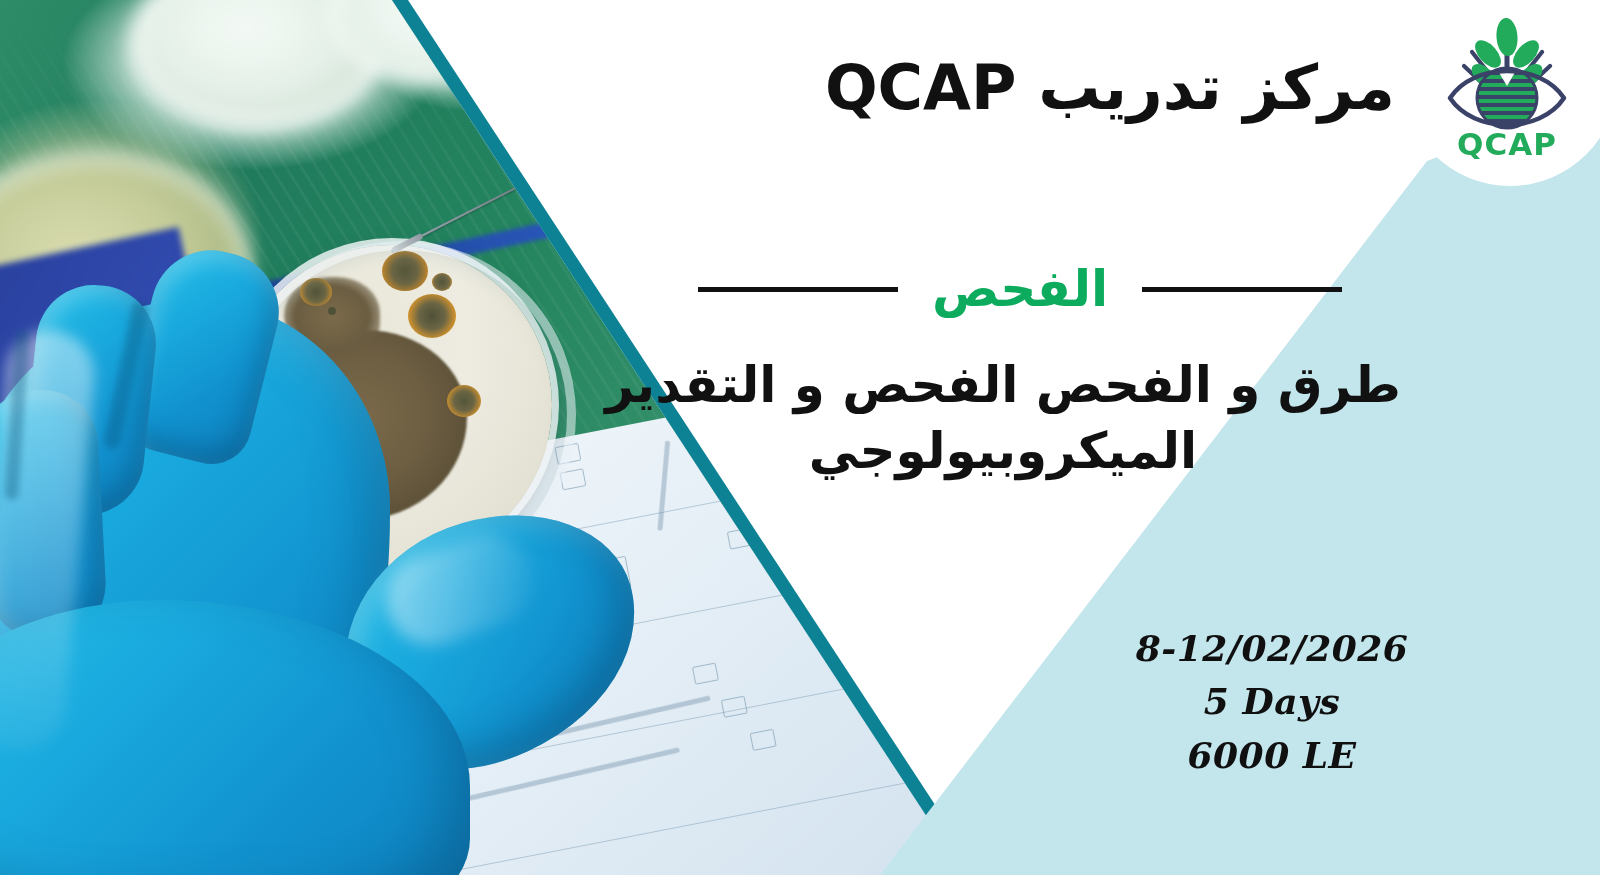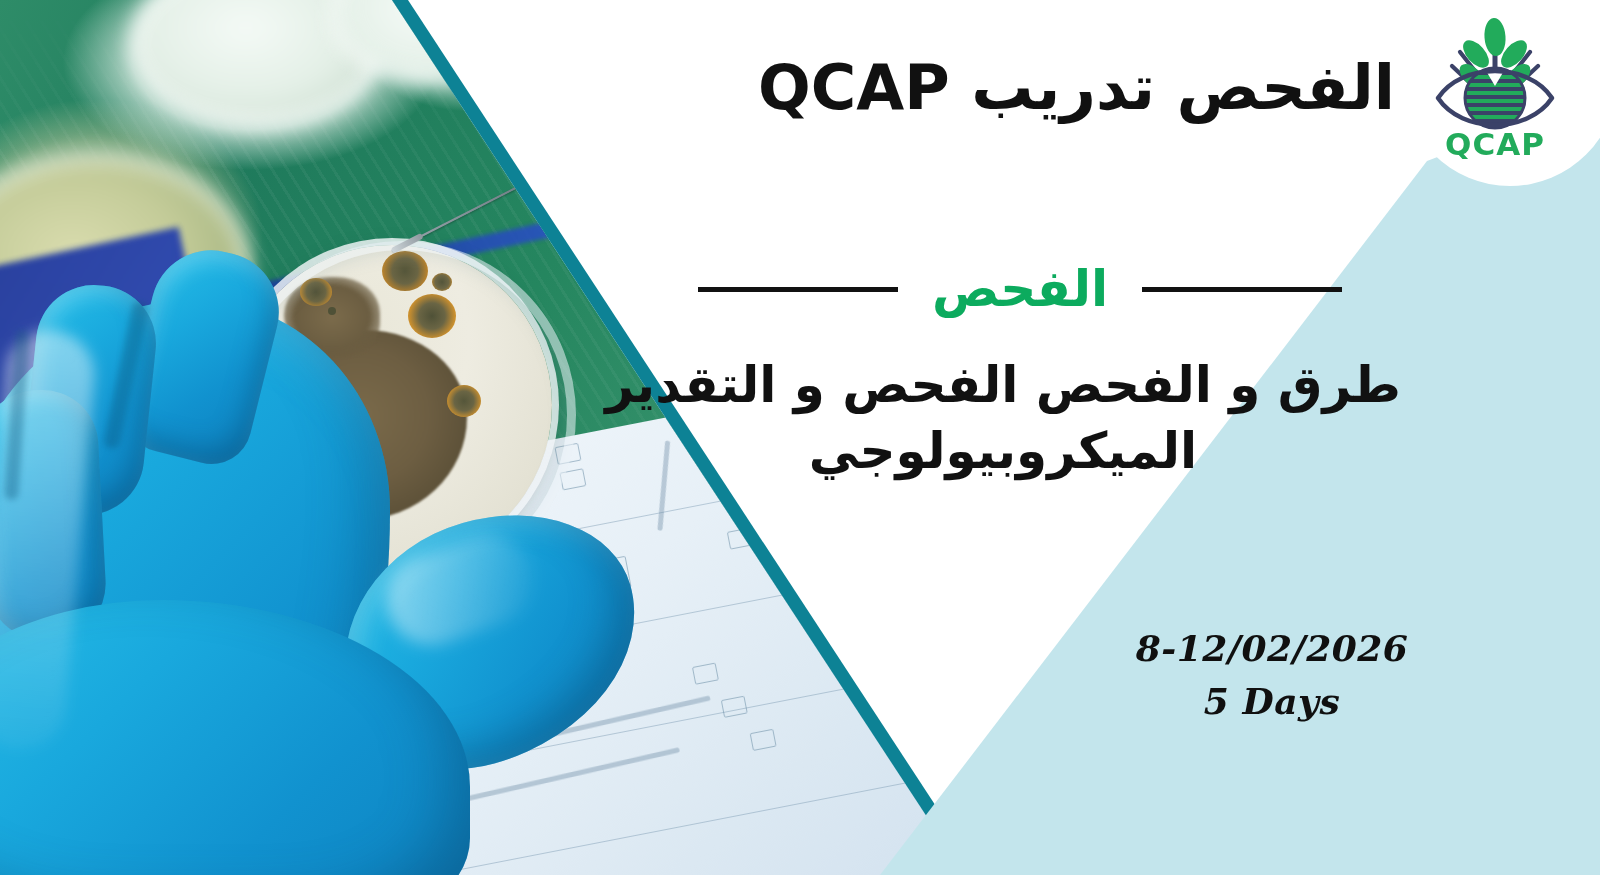--- a/index.html
+++ b/index.html
@@ -107,21 +107,21 @@
     clip-path:polygon(1600px 95px, 1600px 875px, 880px 875px, 1427px 161px);
   }
 
   
   .logo-circle{
     position:absolute;right:-18px;top:-30px;width:216px;height:216px;border-radius:50%;
     background:#ffffff;
   }
 
   
-  .logo{position:absolute;right:30px;top:14px;width:150px;height:152px;}
+  .logo{position:absolute;right:18px;top:14px;width:150px;height:152px;}
   .logo-wordmark{
     position:absolute;left:0;right:0;bottom:4px;text-align:center;
     font-family:"DejaVu Sans","Liberation Sans",sans-serif;
     font-weight:700;font-size:31px;letter-spacing:1px;color:#22ab5b;
   }
 
   
   .header-title{
     position:absolute;right:205px;top:52px;width:740px;text-align:right;
     direction:rtl;font-size:62px;font-weight:700;color:#111111;line-height:1.15;
@@ -274,28 +274,29 @@
         </g>
         <path d="M62 50 L75 72 L88 50 Z" fill="#ffffff"></path>
       </g>
       <circle cx="75" cy="84" r="30" fill="none" stroke="#3b4268" stroke-width="3"></circle>
 
       <path d="M18 84 C42 48, 108 48, 132 84 C108 120, 42 120, 18 84 Z" fill="none" stroke="#3b4268" stroke-width="4.5" stroke-linejoin="round"></path>
     </svg>
     <div class="logo-wordmark">QCAP</div>
   </div>
 
-  <div class="header-title">الفحص تدريب QCAP</div>
+  <div class="header-title">مركز تدريب QCAP</div>
 
   <div class="course-row">
     <span class="course-rule"></span>
     <span class="course-word">الفحص</span>
     <span class="course-rule"></span>
   </div>
 
   <div class="course-title">طرق و الفحص الفحص و التقدير الميكروبيولوجي</div>
 
   <div class="meta">
     <div>8-12/02/2026</div>
     <div>5 Days</div>
+    <div>6000 LE</div>
   </div>
 
 </div>
 
 </body></html>

